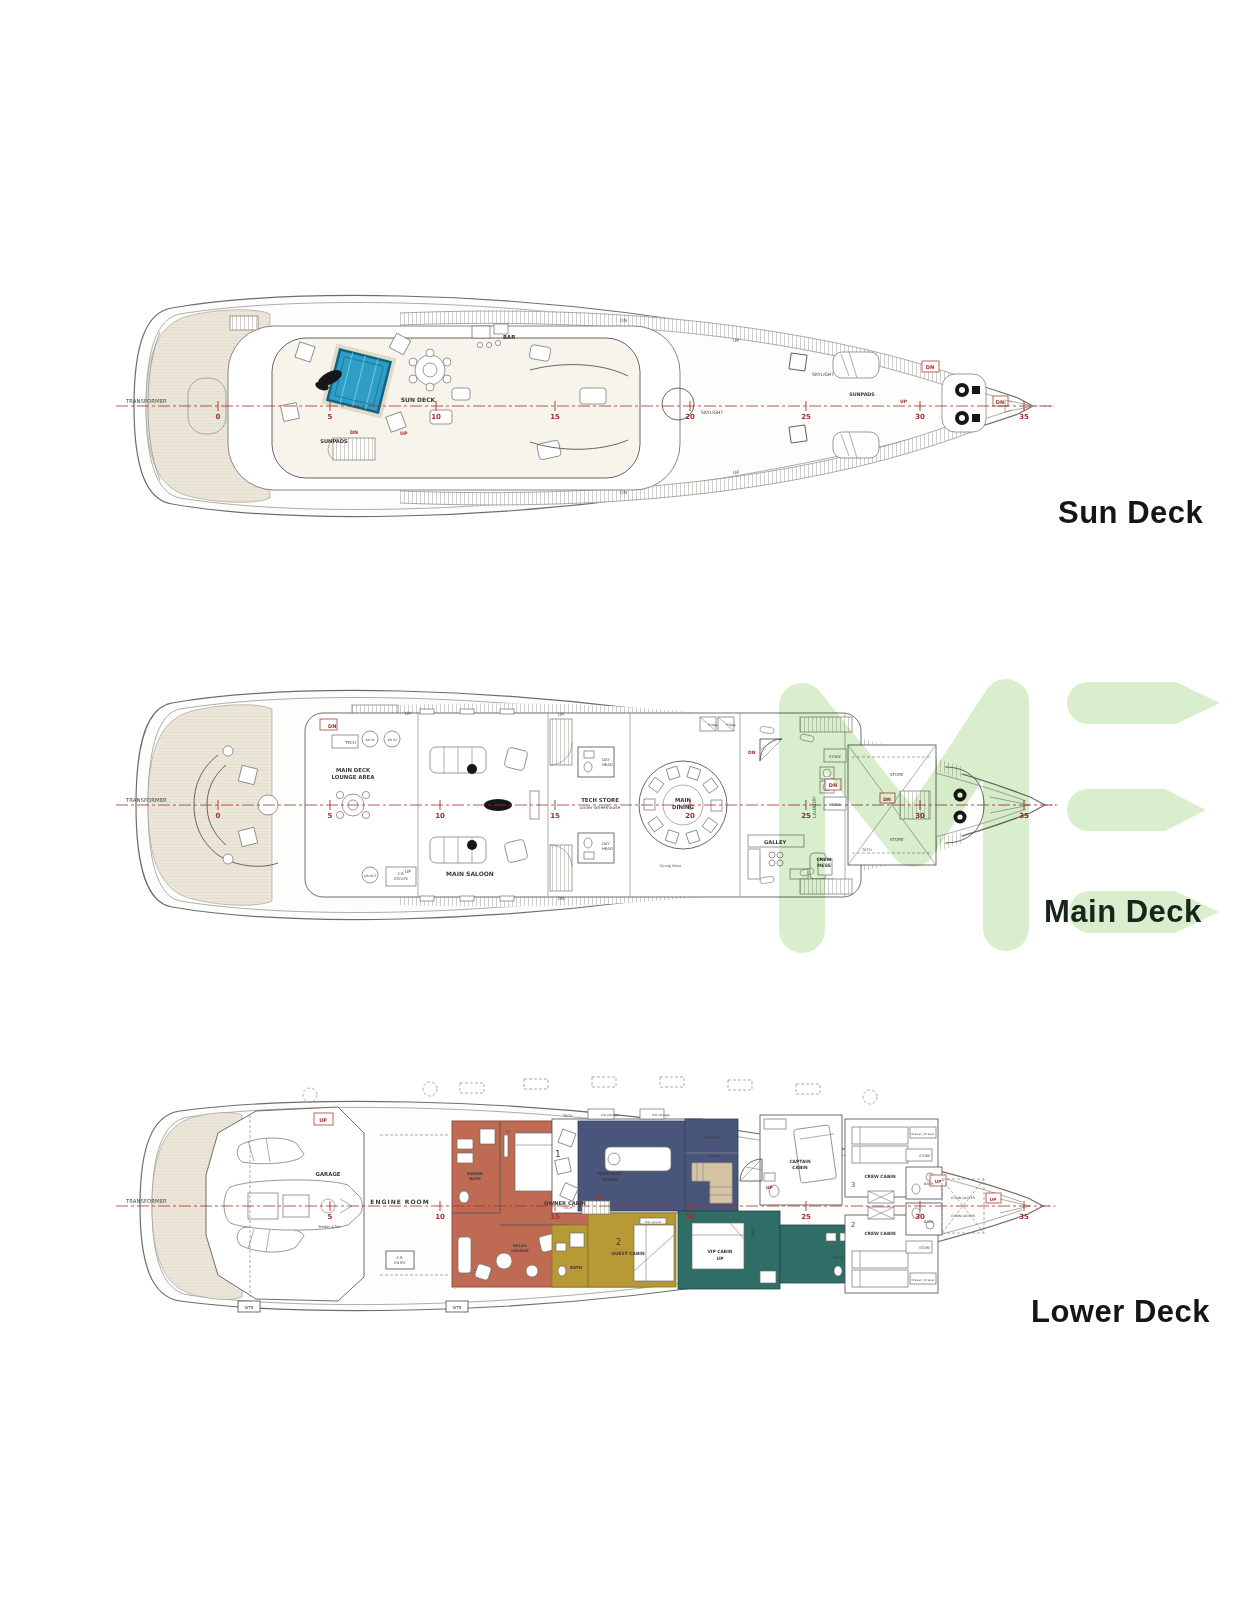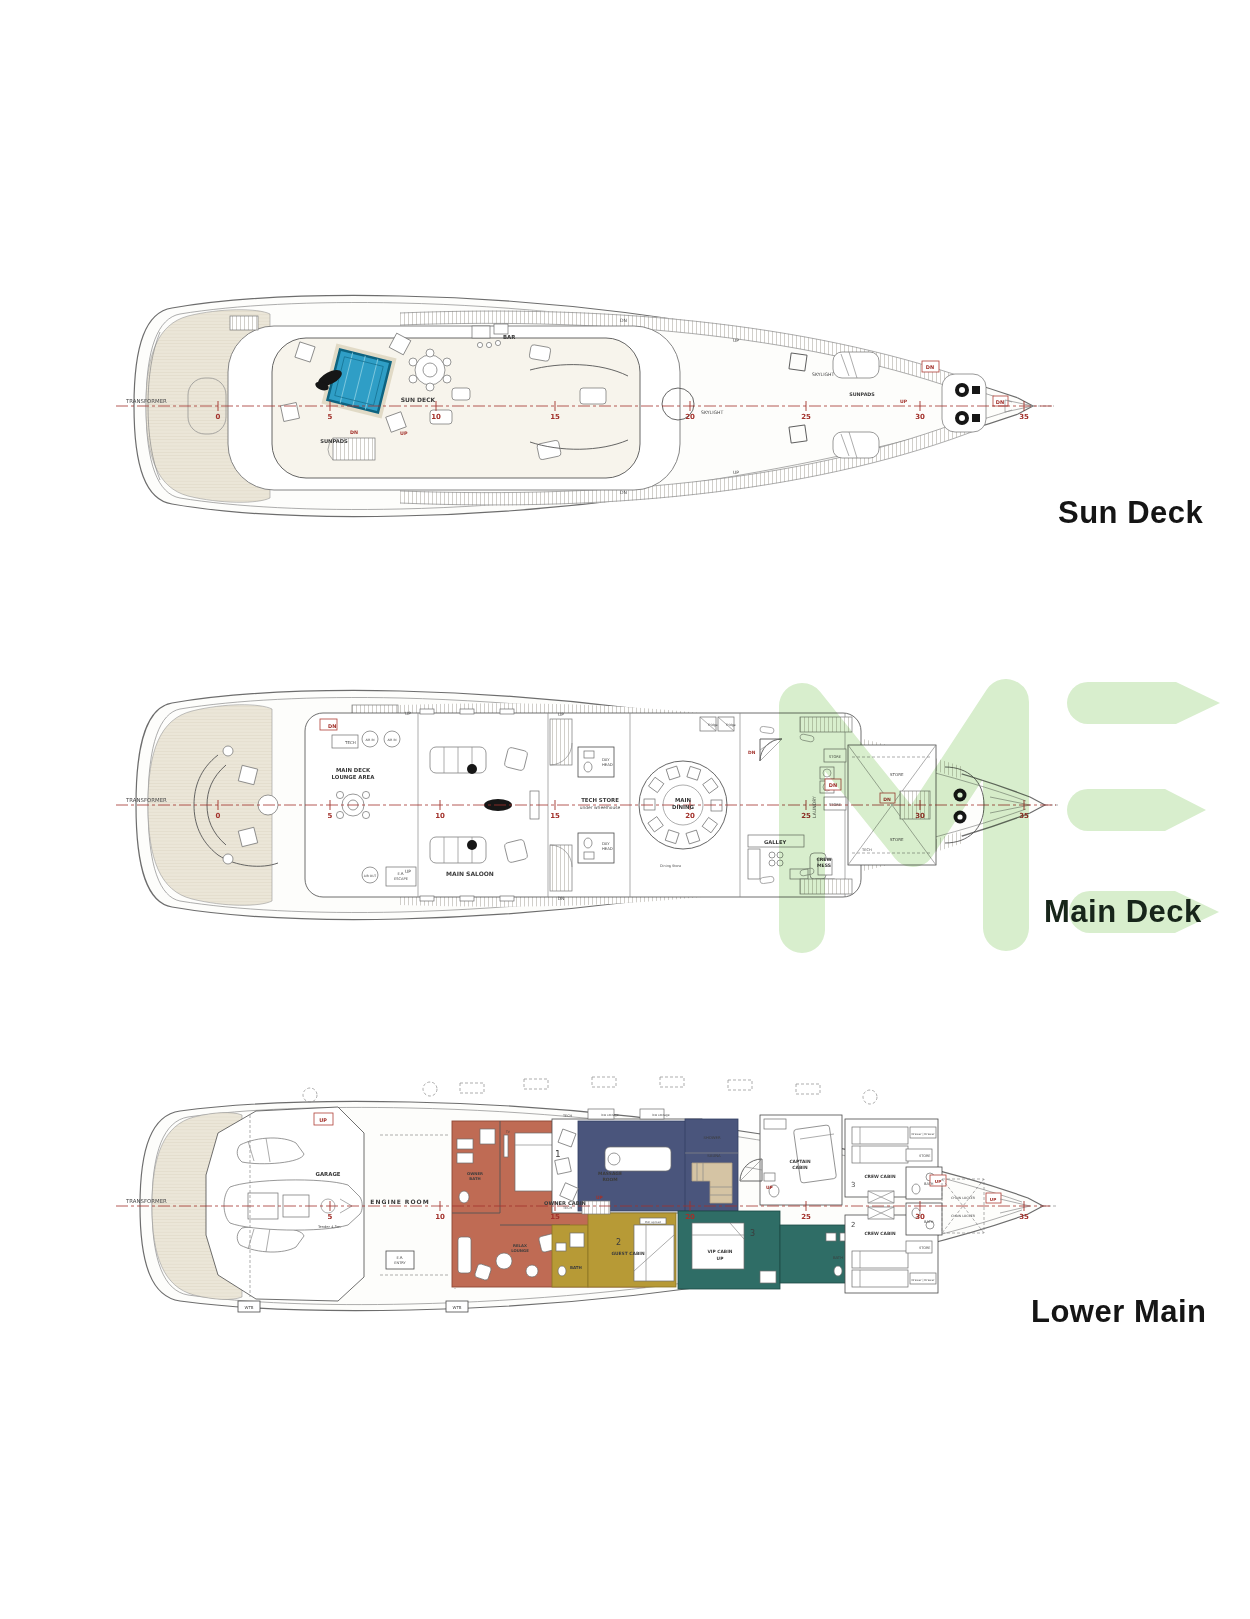--- a/index.html
+++ b/index.html
@@ -550,13 +550,13 @@
 
 <svg id="watermark" width="1250" height="1619" viewBox="0 0 1250 1619">
   <path d="M802,930 L802,706 L913,844 L1006,702 L1006,928" fill="none" stroke="#d8eecd" stroke-width="46" stroke-linecap="round" stroke-linejoin="round"></path>
   <path d="M1088,682 L1176,682 L1220,703 L1176,724 L1088,724 A21,21 0 0 1 1088,682 Z" fill="#d8eecd"></path>
   <path d="M1088,789 L1165,789 L1206,810 L1165,831 L1088,831 A21,21 0 0 1 1088,789 Z" fill="#d8eecd"></path>
   <path d="M1090,891 L1175,891 L1219,912 L1175,933 L1090,933 A21,21 0 0 1 1090,891 Z" fill="#d8eecd"></path>
 </svg>
 
 <div class="deck-label" style="left:1058px;top:495px">Sun Deck</div>
 <div class="deck-label" style="left:1044px;top:894px;color:#17251a">Main Deck</div>
-<div class="deck-label" style="left:1031px;top:1294px">Lower Main</div>
+<div class="deck-label" style="left:1031px;top:1294px">Lower Deck</div>
 
 </body></html>

